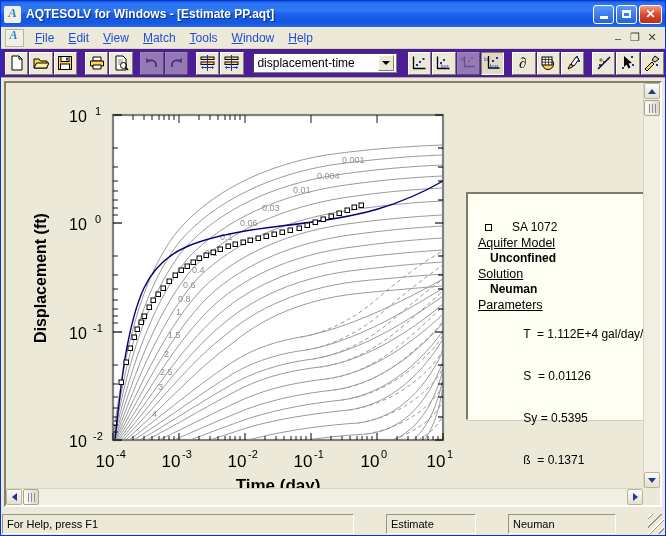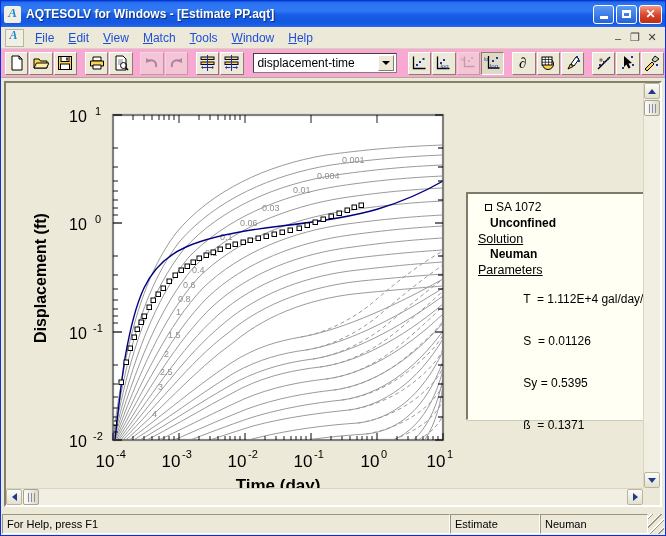--- a/index.html
+++ b/index.html
@@ -101,21 +101,21 @@
   }
   .mdi-btn {
     width: 16px; height: 15px;
     display: flex; align-items: center; justify-content: center;
     font: 11px "Liberation Sans", sans-serif; color: #3c3c3c;
   }
 
   
   .toolbar {
     position: absolute; left: 0; top: 48px; right: 0; height: 29px;
-    background: #f9a8d4;
+    background: #4c1d95;
     display: flex; align-items: center;
     padding-left: 4px;
     border-bottom: 1px solid #b0ab94;
     box-sizing: border-box;
   }
   .tb-btn {
     width: 24px; height: 23px;
     border: 1px solid #ece9d8;
     background: #ece9d8;
     display: flex; align-items: center; justify-content: center;
@@ -248,39 +248,40 @@
     color: #000;
   }
   .ip-head {
     text-decoration: underline;
     margin-top: 2px;
     margin-bottom: 1px;
     font-size: 12.5px;
   }
   .ip-head:first-child { margin-top: 0; }
   .ip-sub { padding-left: 12px; margin-bottom: 2px; font-weight: bold; }
-  .ip-well { padding-left: 7px; margin-bottom: 2px; display:flex; align-items:center; gap:4px;}
+  .ip-well { padding-left: 7px; margin-bottom: 2px; display:flex; align-items:center; gap:20px;margin-top:20px;}
   .ip-sq {
     display:inline-block; width:5px; height:5px;
     border:1px solid #000; background:#fffff4;
   }
   .ip-param {
     padding-left: 12px;
     white-space: pre;
     line-height: 15px;
     font: 12px "Liberation Sans", sans-serif;
   }
 
   
   .statusbar {
     position: absolute; left: 1px; right: 1px; bottom: 1px; height: 20px;
     background: #ece9d8;
     display: flex; align-items: stretch;
     font: 11px "Liberation Sans", sans-serif;
     box-sizing: border-box;
+    gap: 32px;
   }
   .sb-pane {
     border: 1px solid;
     border-top-color: #9a957e; border-left-color: #9a957e;
     border-right-color: #ffffff; border-bottom-color: #ffffff;
     display: flex; align-items: center;
     padding-left: 4px;
     box-sizing: border-box;
     color: #000;
     white-space: nowrap;
@@ -790,20 +791,21 @@
           <text x="40" y="195" text-anchor="middle" transform="rotate(-90 40 195)" font-family="Liberation Sans, sans-serif" font-size="16" font-weight="bold" fill="#000">Displacement (ft)</text>
         </svg>
       </div>
 
       <div class="infopanel">
         <div class="ip-well">
           <span class="ip-sq"></span>
           <span>SA 1072</span>
         </div>
 
+        <div class="ip-head">Aquifer Model</div>
         <div class="ip-sub">Unconfined</div>
 
         <div class="ip-head">Solution</div>
         <div class="ip-sub">Neuman</div>
 
         <div class="ip-head">Parameters</div>
         <div class="ip-param">
           <span>T  </span><span>= 1.112E+4 gal/day/ft</span>
         </div>
         <div class="ip-param">

